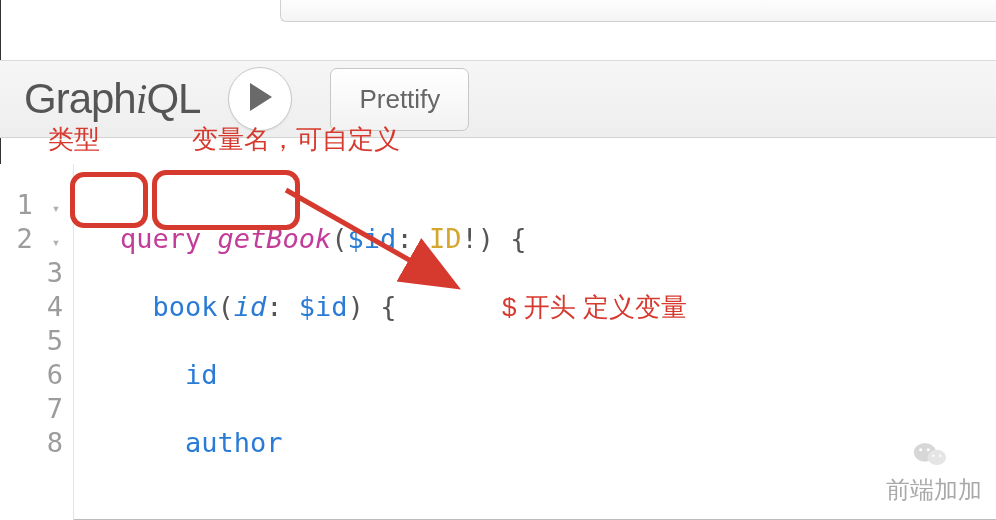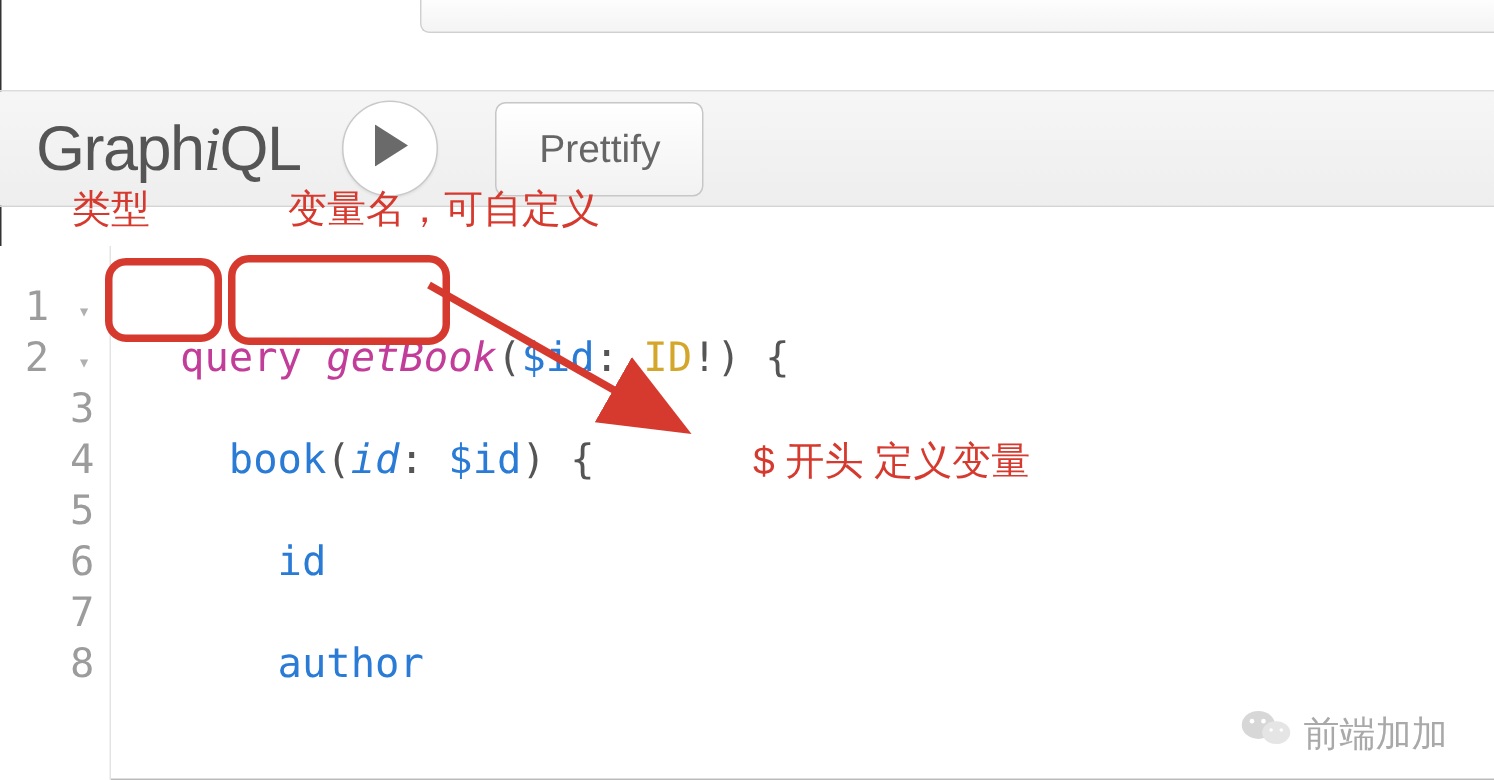--- a/index.html
+++ b/index.html
@@ -124,26 +124,27 @@
     pointer-events: none;
   }
   svg.arrow {
     position: absolute;
     pointer-events: none;
   }
 
   
   .watermark {
     position: absolute;
-    right: 31px; bottom: 14px;
+    right: 14px; bottom: 14px;
     display: flex; align-items: center;
     color: #9b9b9b;
     font-size: 24px;
     opacity: 0.85;
     font-family: -apple-system, "PingFang SC", "Microsoft YaHei", sans-serif;
+    flex-direction: column;
   }
   .watermark svg { width: 34px; height: 28px; margin-right: 8px; opacity: 0.7; }
 
   
   .outer-frame {
     position: absolute; left: 0; top: 0; bottom: 0; width: 1px;
     background: #333;
   }
   .outer-frame-b {
     position: absolute; left: 0; right: 0; bottom: 0; height: 1px;

